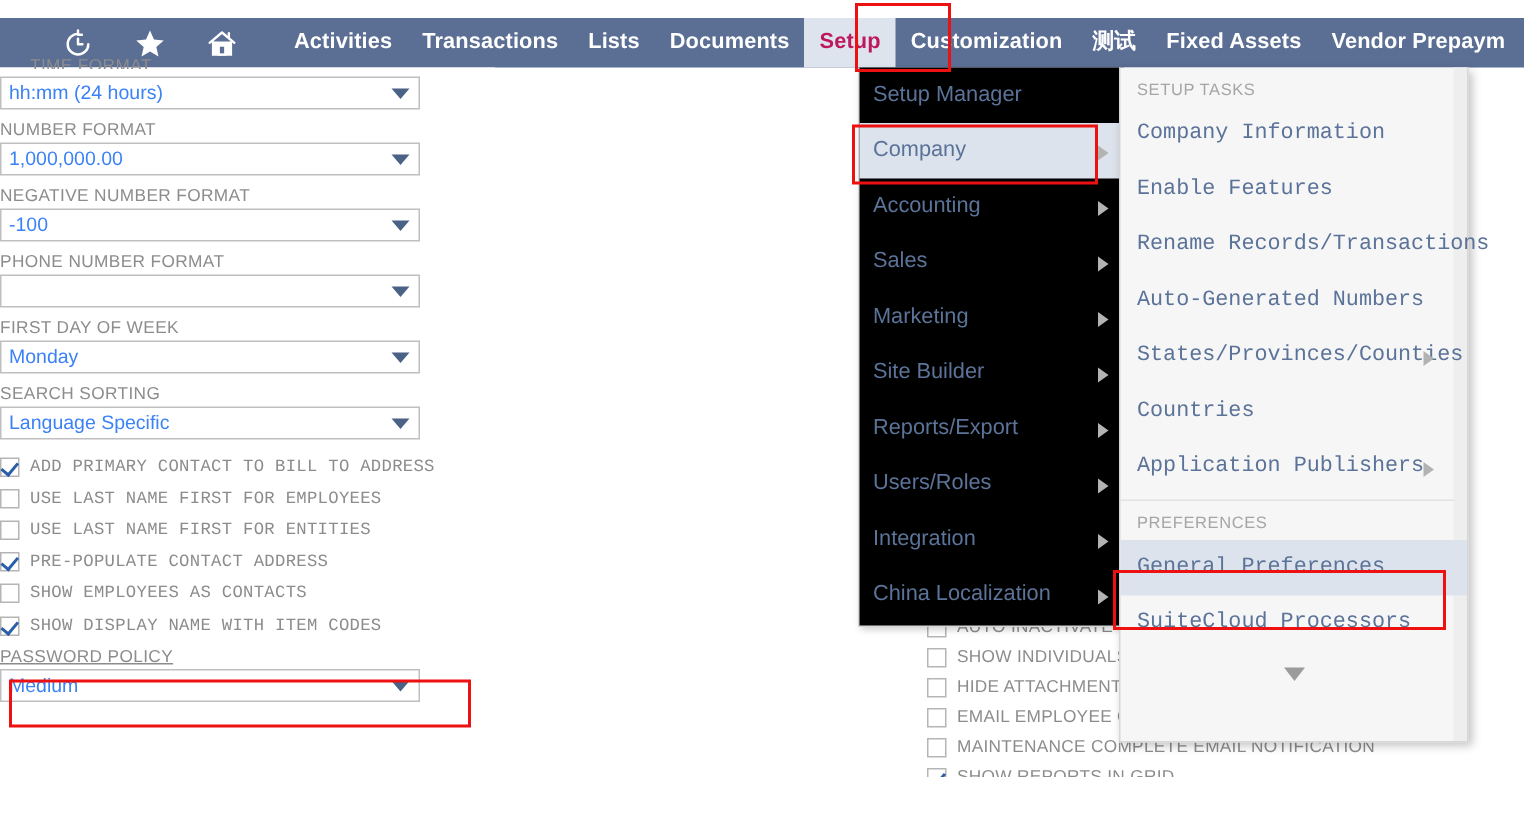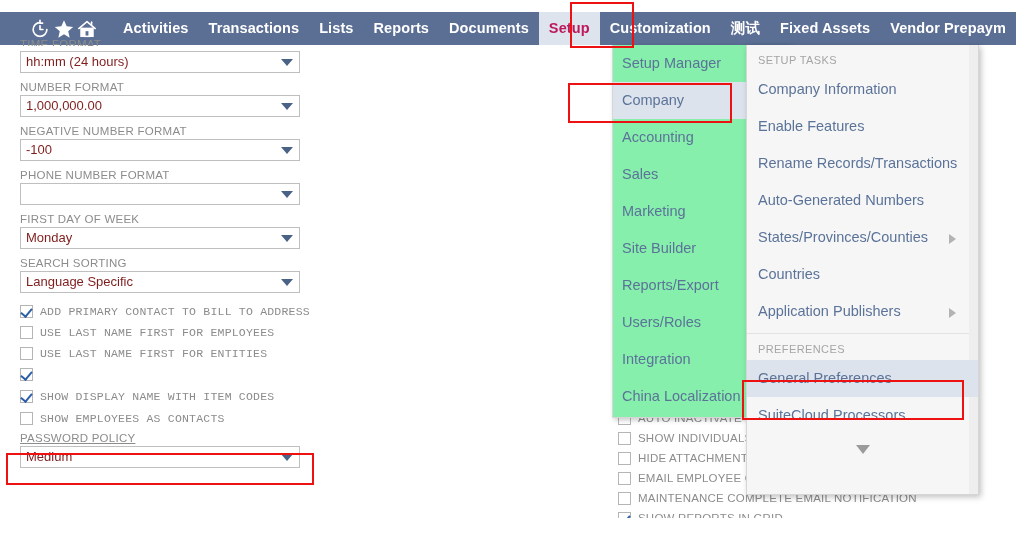--- a/index.html
+++ b/index.html
@@ -57,42 +57,41 @@
     pointer-events: none;
     z-index: 60;
   }
 
   
   .formpanel {
     position: absolute;
     left: 0; top: 45px;
     width: 330px; height: 497px;
     background: #ffffff;
-    padding-left: 20px;
   }
   .fld-label {
     font-size: 11.5px;
     color: #8c8c8c;
     letter-spacing: 0.25px;
     text-transform: uppercase;
     margin-bottom: 2px;
     white-space: nowrap;
   }
   .fld-label.clipped {
     position: absolute;
     top: -7px; left: 20px;
     height: 8px; overflow: hidden;
   }
   .select-box {
     position: relative;
     width: 280px; height: 22px;
     border: 1px solid #bfbfbf;
     background: #ffffff;
     font-size: 13px;
-    color: #7f1d1d;
+    color: #3b82f6;
     line-height: 20px;
     padding-left: 5px;
     margin-bottom: 8px;
     white-space: nowrap;
     overflow: hidden;
   }
   .select-box .caret {
     position: absolute;
     right: 6px; top: 7px;
     width: 0; height: 0;
@@ -138,47 +137,46 @@
     width: 398px;
     z-index: 5;
   }
   .bgchecks .chk-row { height: 20px; }
 
   
   .menu1 {
     position: absolute;
     left: 572px; top: 45px;
     width: 178px; height: 373px;
-    background: #86efac;
+    background: #000000;
     border: 1px solid #d6d6d6;
     border-top: none;
     box-shadow: 2px 2px 5px rgba(0,0,0,0.22);
     z-index: 20;
-    margin-left: 40px;
   }
   .menu2 {
     position: absolute;
     left: 746px; top: 45px;
     width: 233px; height: 450px;
     background: #f6f6f7;
     border: 1px solid #d6d6d6;
     border-top: none;
     box-shadow: 2px 2px 6px rgba(0,0,0,0.25);
     z-index: 22;
   }
   .mitem {
     position: relative;
     height: 37px;
     line-height: 37px;
     padding-left: 9px;
     font-size: 14.5px;
     color: #5b7398;
     white-space: nowrap;
   }
-  .menu2 .mitem { padding-left: 11px; }
+  .menu2 .mitem { padding-left: 11px; font-family: Liberation Mono, monospace; }
   .mitem.sel {
     background: #dde3ed;
   }
   .mitem .arrow {
     position: absolute;
     right: 10px; top: 15px;
     width: 0; height: 0;
     border-top: 5px solid transparent;
     border-bottom: 5px solid transparent;
     border-left: 7px solid #b3b3b3;
@@ -240,21 +238,20 @@
         <path d="M3 11.5 L12 4 L21 11.5" stroke-linecap="round" stroke-linejoin="round"></path>
         <path d="M5.5 10.5 L5.5 20 L18.5 20 L18.5 10.5" fill="#ffffff" stroke="#ffffff"></path>
         <rect x="9.6" y="13.5" width="4.8" height="6.5" fill="#5b6e94"></rect>
         <line x1="17" y1="4.5" x2="17" y2="7.5" stroke-linecap="round"></line>
       </svg>
     </div>
     <div class="nav-items" style="display:flex;align-items:center;margin-left:14px;">
       <div class="nav-item">Activities</div>
       <div class="nav-item">Transactions</div>
       <div class="nav-item">Lists</div>
-      <div class="nav-item">Reports</div>
       <div class="nav-item">Documents</div>
       <div class="nav-item active">Setup</div>
       <div class="nav-item">Customization</div>
       <div class="nav-item">测试</div>
       <div class="nav-item">Fixed Assets</div>
       <div class="nav-item">Vendor Prepaym</div>
     </div>
   </div>
 
   <div class="formpanel">
@@ -305,28 +302,29 @@
       <div class="chk-row">
         <span class="chk"></span>
         <span class="chk-label">USE LAST NAME FIRST FOR EMPLOYEES</span>
       </div>
       <div class="chk-row">
         <span class="chk"></span>
         <span class="chk-label">USE LAST NAME FIRST FOR ENTITIES</span>
       </div>
       <div class="chk-row">
         <span class="chk on"></span>
+        <span class="chk-label">PRE-POPULATE CONTACT ADDRESS</span>
+      </div>
+      <div class="chk-row">
+        <span class="chk"></span>
+        <span class="chk-label">SHOW EMPLOYEES AS CONTACTS</span>
       </div>
       <div class="chk-row" style="height:23px;">
         <span class="chk on"></span>
         <span class="chk-label">SHOW DISPLAY NAME WITH ITEM CODES</span>
-      </div>
-      <div class="chk-row">
-        <span class="chk"></span>
-        <span class="chk-label">SHOW EMPLOYEES AS CONTACTS</span>
       </div>
     </div>
 
     <div class="fld-label" style="margin-top:3px;text-decoration:underline;">PASSWORD POLICY</div>
     <div class="select-box">
       <span>Medium</span>
       <span class="caret"></span>
     </div>
   </div>
 

